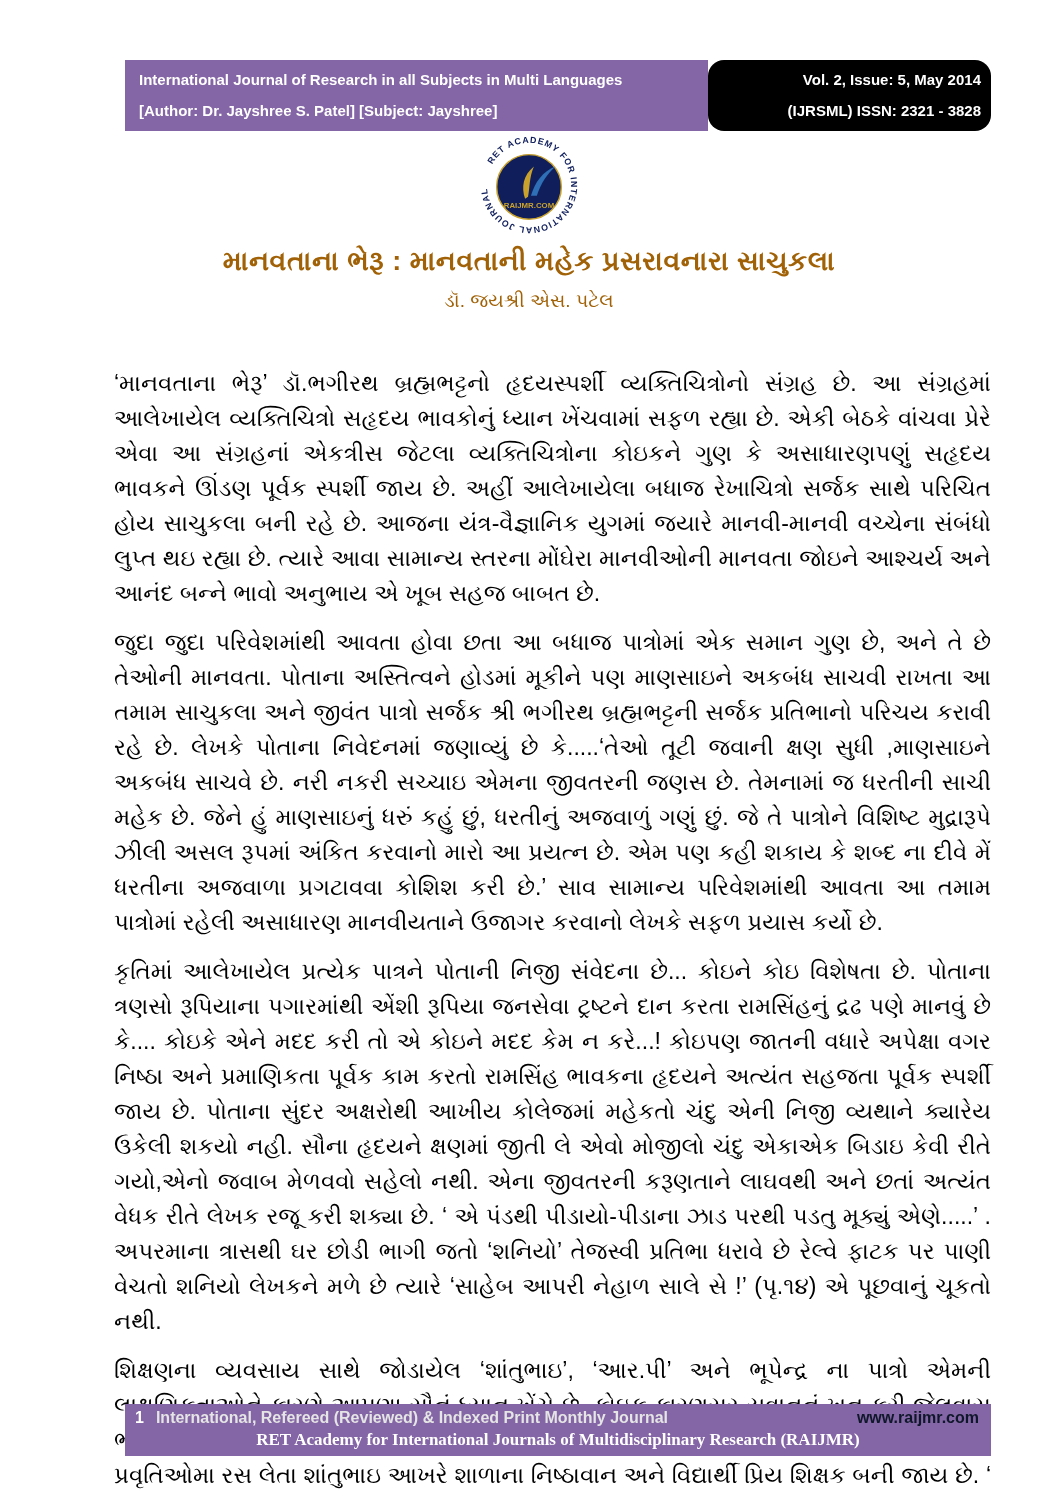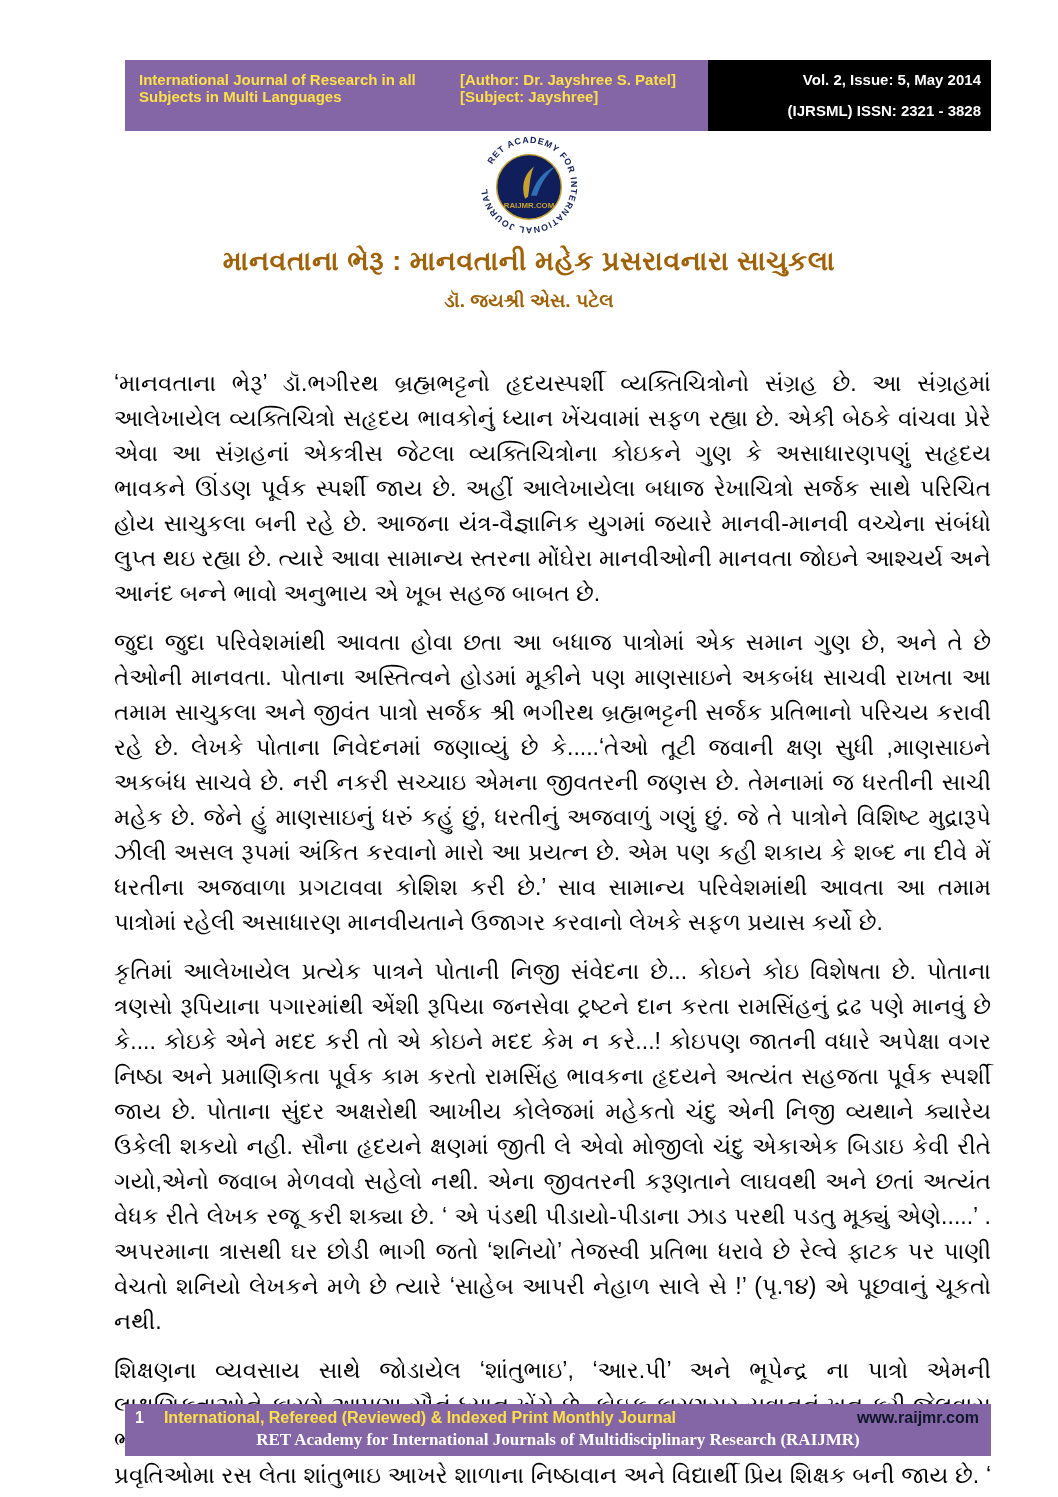--- a/index.html
+++ b/index.html
@@ -16,36 +16,37 @@
   
   .header {
     position: absolute;
     top: 60px; left: 125px;
     width: 866px; height: 71px;
     display: flex;
   }
   .header-purple {
     background: #8465a5;
     width: 583px; height: 100%;
-    color: #fde047;
+    color: #ffffff;
     font-weight: bold;
     font-size: 15px;
-    display: flex; flex-direction: row; justify-content: space-between;
+    display: flex; flex-direction: column; justify-content: space-between;
     padding: 11px 10px 12px 14px;
   }
   .header-black {
     background: #000000;
     flex: 1; height: 100%;
     color: #ffffff;
     font-weight: bold;
     font-size: 15px;
     display: flex; flex-direction: column; justify-content: space-between;
     align-items: flex-end;
     padding: 11px 10px 12px 10px;
     text-align: right;
+    border-radius: 16px;
   }
   
   .logo-wrap {
     position: absolute;
     top: 136px; left: 0;
     width: 100%;
     display: flex; justify-content: center;
   }
   
   .title-block {
@@ -56,21 +57,21 @@
     color: #a16207;
   }
   .title-line {
     font-size: 27px;
     font-weight: 600;
     line-height: 50px;
     letter-spacing: 0.5px;
   }
   .author-line {
     font-size: 19px;
-    font-weight: bold;
+    font-weight: normal;
     margin-top: 4px;
   }
   
   .body-text {
     position: absolute;
     top: 366px; left: 114px;
     width: 877px;
     color: #000000;
   }
   .body-text p {
@@ -91,21 +92,21 @@
     display: flex;
     align-items: center;
     padding: 0 12px 0 10px;
     font-size: 16px;
     font-weight: bold;
   }
   .footer-pagenum {
     color: #ffffff;
     margin-right: 12px;
   }
-  .footer-label { color: #fde047; margin-left: 8px; }
+  .footer-label { color: #e5e5e5; }
   .footer-site {
     margin-left: auto;
     color: #0f172a;
     text-decoration: none;
   }
   .footer-line2 {
     text-align: center;
     color: #ffffff;
     font-family: "Liberation Serif", "DejaVu Serif", serif;
     font-weight: bold;

